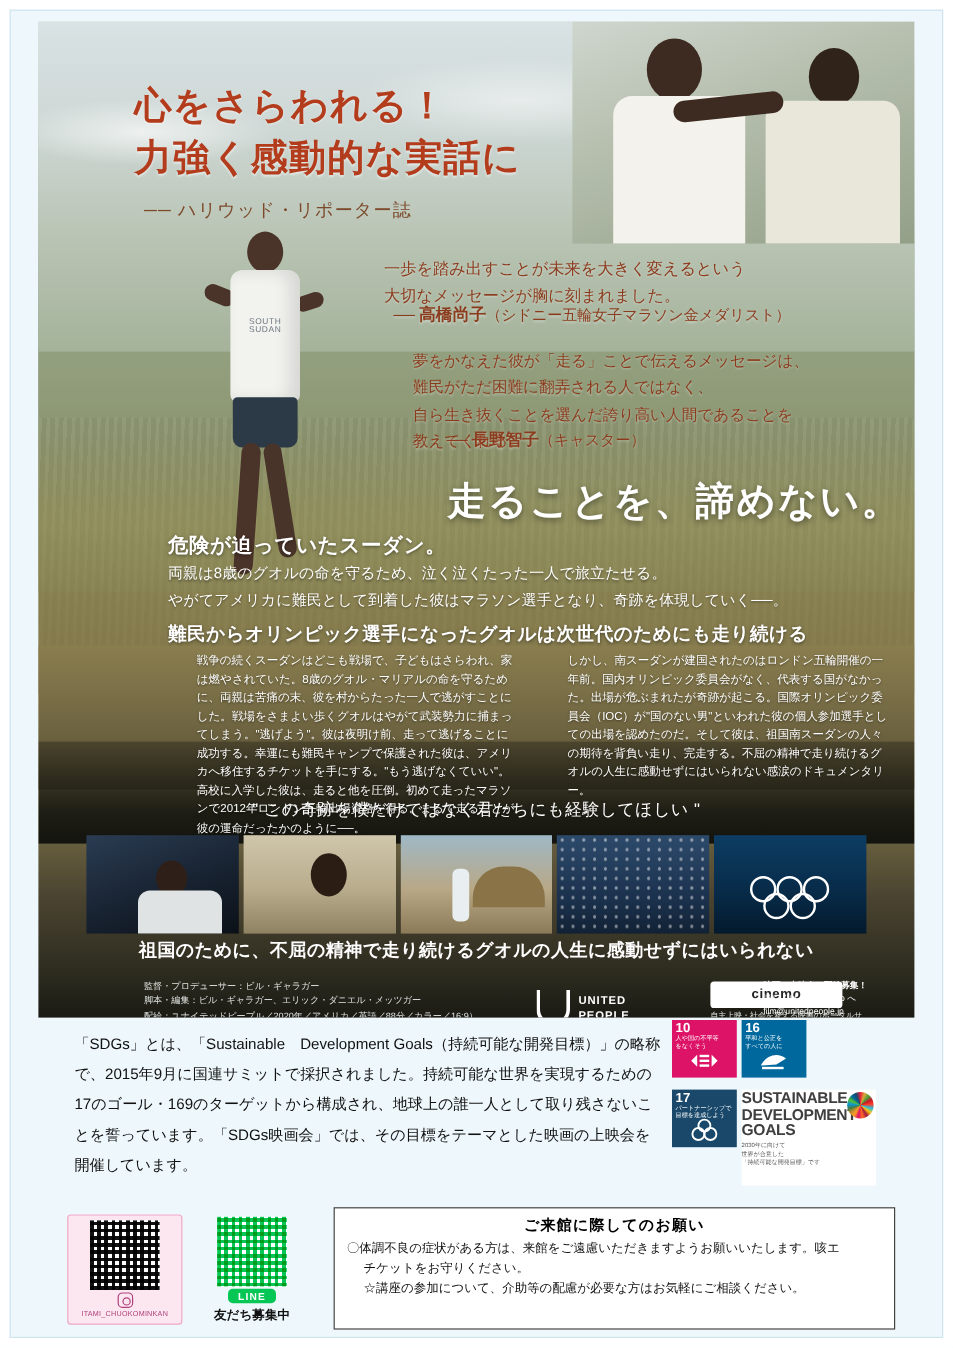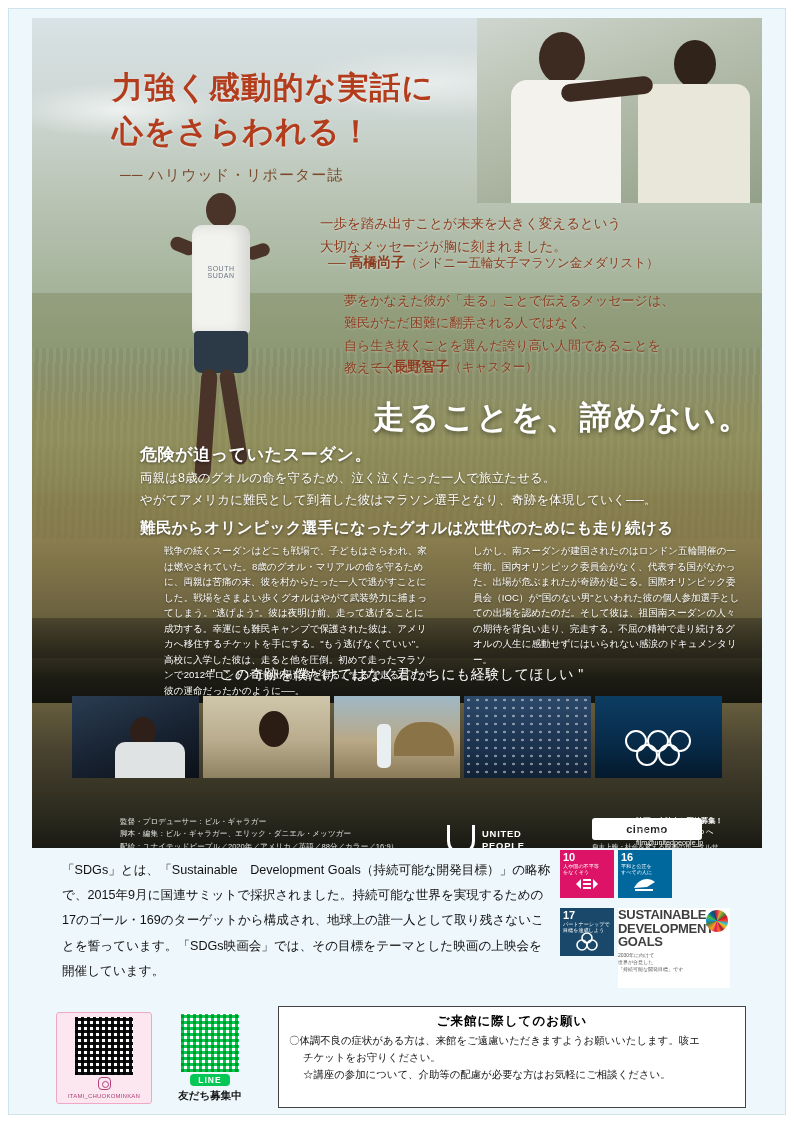--- a/index.html
+++ b/index.html
@@ -327,22 +327,22 @@
       <div class="arm-l"></div>
       <div class="arm-r"></div>
       <div class="torso"></div>
       <div class="bibtext">SOUTH SUDAN</div>
       <div class="shorts"></div>
       <div class="leg-l"></div>
       <div class="leg-r"></div>
     </div>
 
     <div class="headline">
+      <div>心をさらわれる！</div>
       <div>力強く感動的な実話に</div>
-      <div>心をさらわれる！</div>
     </div>
     <div class="headline-attr">── ハリウッド・リポーター誌</div>
 
     <div class="quote-block q1-attr">
       <span>── </span><b>高橋尚子</b><span>（シドニー五輪女子マラソン金メダリスト）</span>
     </div>
     <div class="quote-block q1" style="white-space:pre-line">一歩を踏み出すことが未来を大きく変えるという
 大切なメッセージが胸に刻まれました。</div>
 
     <div class="quote-block q2" style="white-space:pre-line">夢をかなえた彼が「走る」ことで伝えるメッセージは、
@@ -388,20 +388,21 @@
         <div class="rings">
           <div class="ring" style="left:-34px; top:-12px;"></div>
           <div class="ring" style="left:-12px; top:-12px;"></div>
           <div class="ring" style="left:10px; top:-12px;"></div>
           <div class="ring" style="left:-23px; top:2px;"></div>
           <div class="ring" style="left:-1px; top:2px;"></div>
         </div>
       </div>
     </div>
 
+    <div class="strip-caption">祖国のために、不屈の精神で走り続けるグオルの人生に感動せずにはいられない</div>
 
     <div class="credits">
       <div>監督・プロデューサー：ビル・ギャラガー</div>
       <div>脚本・編集：ビル・ギャラガー、エリック・ダニエル・メッツガー</div>
       <div>配給：ユナイテッドピープル／2020年／アメリカ／英語／88分／カラー／16:9）</div>
 
     </div>
 
     <div class="logo-up">
       <div class="u"></div>

